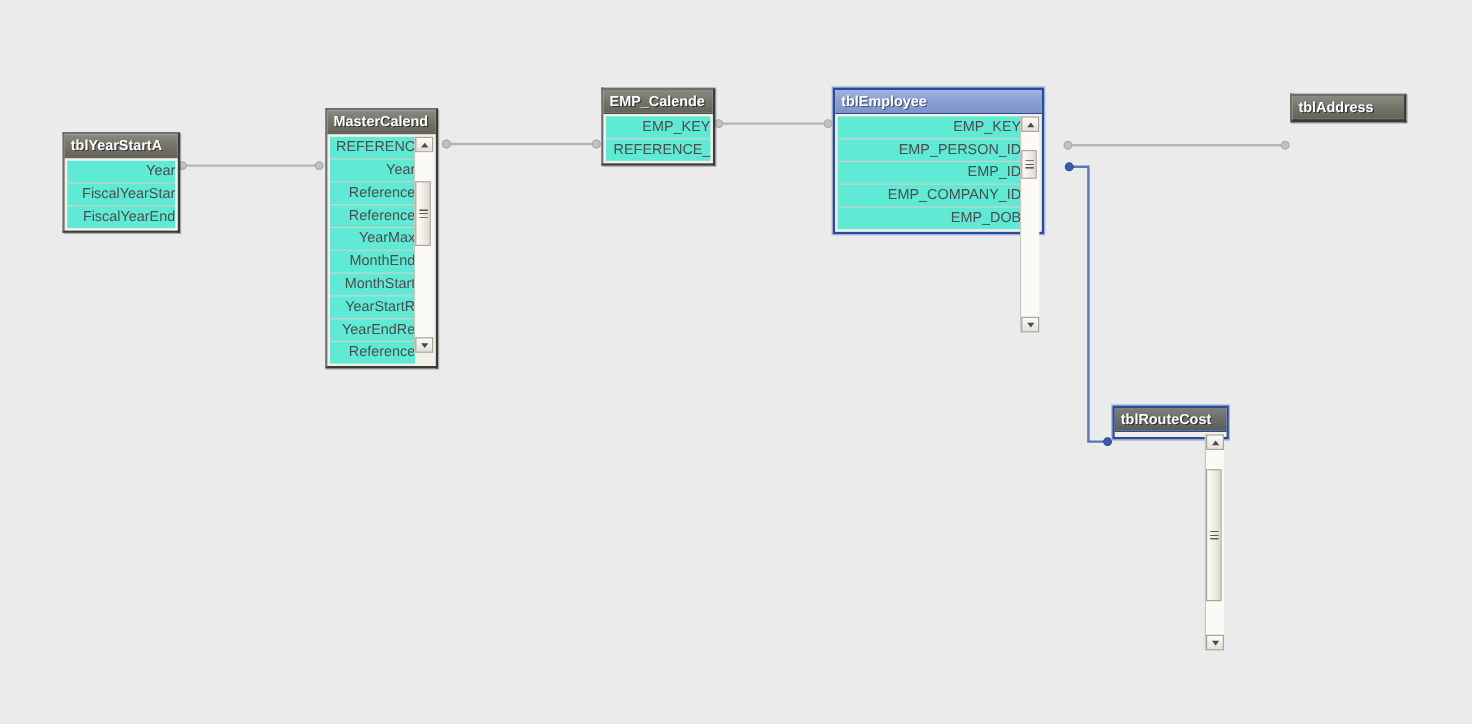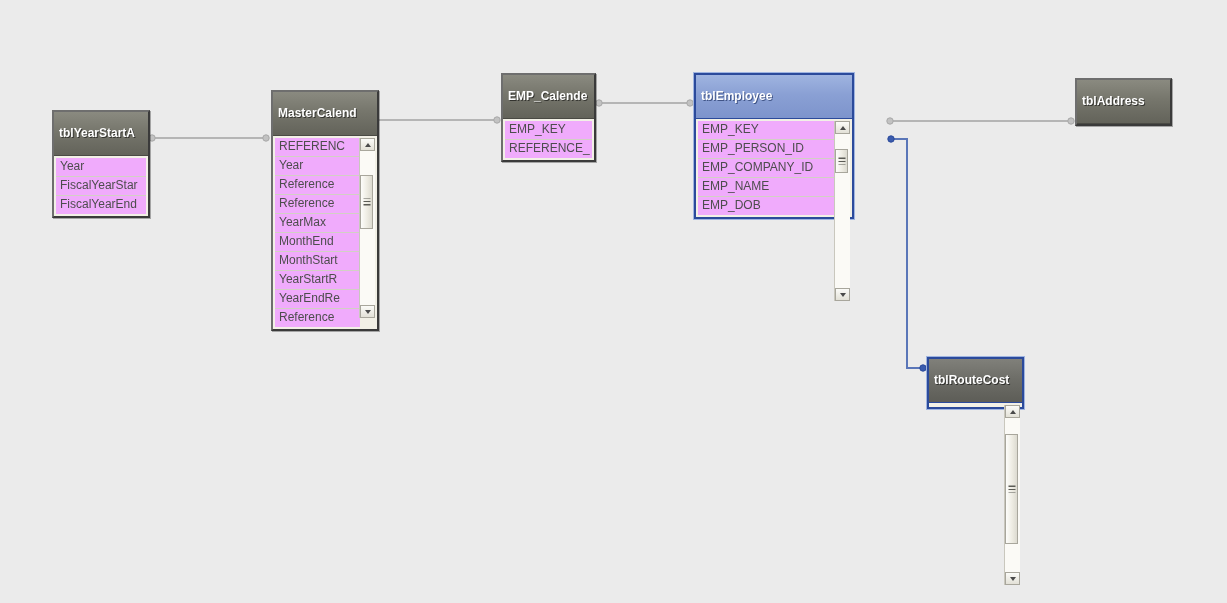--- a/index.html
+++ b/index.html
@@ -42,21 +42,21 @@
     box-shadow: 1px 1px 0 rgba(0,0,0,0.30);
   }
   .table-box.selected {
     border: 2px solid #2b4a9b;
     box-shadow: 0 0 0 1px #9fb4e0, 1px 1px 0 rgba(0,0,0,0.25);
   }
 
   .tbl-header {
     height: 19px;
     line-height: 19px;
-    padding: 12px 5px;
+    padding: 0 5px;
     font-size: 12px;
     font-weight: bold;
     color: #ffffff;
     text-shadow: 1px 1px 0 rgba(0,0,0,0.55);
     background: linear-gradient(to bottom, #8a8a80 0%, #76766c 45%, #63635a 100%);
     white-space: nowrap;
     overflow: hidden;
     border-bottom: 1px solid #4a4a44;
   }
   .table-box.selected .tbl-header {
@@ -82,23 +82,24 @@
     background: #f2f0e6;
   }
 
   .field-row {
     height: 18px;
     line-height: 17px;
     font-size: 12px;
     color: #4d4d4d;
     padding-left: 4px;
     border-bottom: 1px solid #d2d0c4;
-    background: #f0abfc;
+    background: #5eead4;
     white-space: nowrap;
     overflow: hidden;
+    text-align: right;
   }
   .field-row:last-child { border-bottom: none; }
 
   
   .scrollbar {
     position: absolute;
     top: 2px;
     right: 2px;
     width: 15px;
     background: #f0efe9;
@@ -189,21 +190,21 @@
       <div class="table-box" style="left: 52px; top: 110px; width: 98px;">
         <div class="tbl-header">tblYearStartA</div>
         <div class="tbl-body">
           <div class="field-list">
             <div class="field-row">Year</div>
             <div class="field-row">FiscalYearStar</div>
             <div class="field-row">FiscalYearEnd</div>
           </div>
         </div>
       </div>
-      <div class="table-box" style="left: 271px; top: 90px; width: 108px;">
+      <div class="table-box" style="left: 271px; top: 90px; width: 94px;">
         <div class="tbl-header">MasterCalend</div>
         <div class="tbl-body has-scroll">
           <div class="field-list" style="margin-right: 15px;">
             <div class="field-row">REFERENC</div>
             <div class="field-row">Year</div>
             <div class="field-row">Reference</div>
             <div class="field-row">Reference</div>
             <div class="field-row">YearMax</div>
             <div class="field-row">MonthEnd</div>
             <div class="field-row">MonthStart</div>
@@ -222,43 +223,43 @@
       </div>
       <div class="table-box" style="left: 501px; top: 73px; width: 95px;">
         <div class="tbl-header">EMP_Calende</div>
         <div class="tbl-body">
           <div class="field-list">
             <div class="field-row">EMP_KEY</div>
             <div class="field-row">REFERENCE_</div>
           </div>
         </div>
       </div>
-      <div class="table-box selected" style="left: 694px; top: 73px; width: 160px;">
+      <div class="table-box selected" style="left: 694px; top: 73px; width: 176px;">
         <div class="tbl-header">tblEmployee</div>
         <div class="tbl-body has-scroll">
           <div class="field-list" style="margin-right: 15px;">
             <div class="field-row">EMP_KEY</div>
             <div class="field-row">EMP_PERSON_ID</div>
+            <div class="field-row">EMP_ID</div>
             <div class="field-row">EMP_COMPANY_ID</div>
-            <div class="field-row">EMP_NAME</div>
             <div class="field-row">EMP_DOB</div>
           </div>
           <div class="scrollbar" style="height: 180px;">
             <div class="sb-arrow up"></div>
             <div class="sb-track" style="top: 13px; height: 154px;">
               <div class="sb-thumb" style="top: 15px; height: 24px;"></div>
             </div>
             <div class="sb-arrow down" style="position: absolute; left: 0px; right: 0px; bottom: 0px;"></div>
           </div>
         </div>
       </div>
       <div class="table-box" style="left: 1075px; top: 78px; width: 97px;">
         <div class="tbl-header">tblAddress</div>
       </div>
-      <div class="table-box selected dark-header" style="left: 927px; top: 357px; width: 97px;">
+      <div class="table-box selected dark-header" style="left: 927px; top: 338px; width: 97px;">
         <div class="tbl-header">tblRouteCost</div>
         <div class="tbl-body has-scroll">
           <div class="scrollbar" style="height: 180px;">
             <div class="sb-arrow up"></div>
             <div class="sb-track" style="top: 13px; height: 154px;">
               <div class="sb-thumb" style="top: 16px; height: 110px;"></div>
             </div>
             <div class="sb-arrow down" style="position: absolute; left: 0px; right: 0px; bottom: 0px;"></div>
           </div>
         </div>

